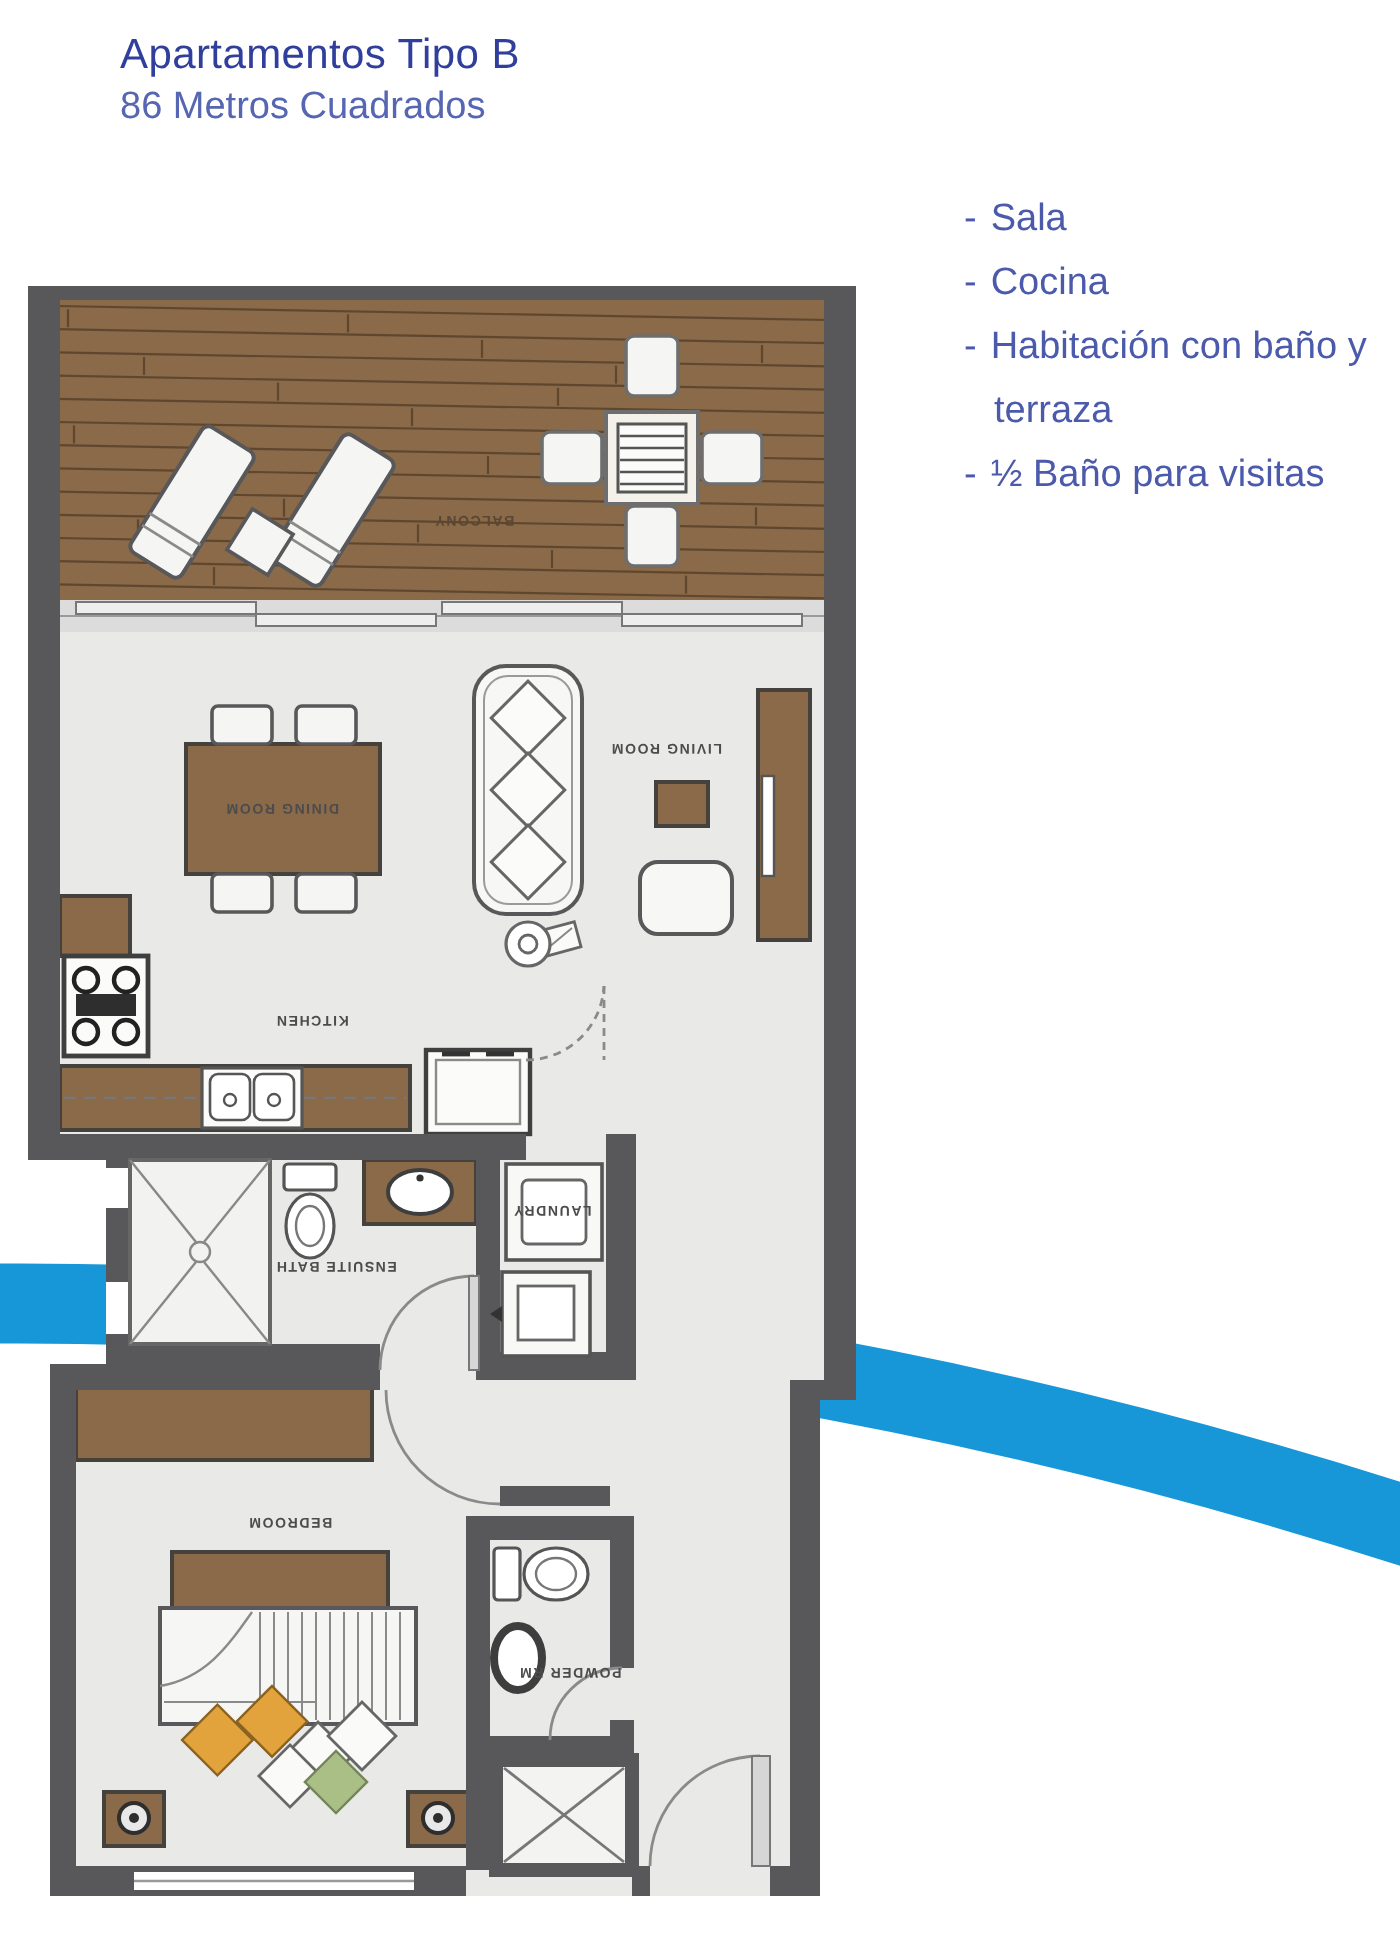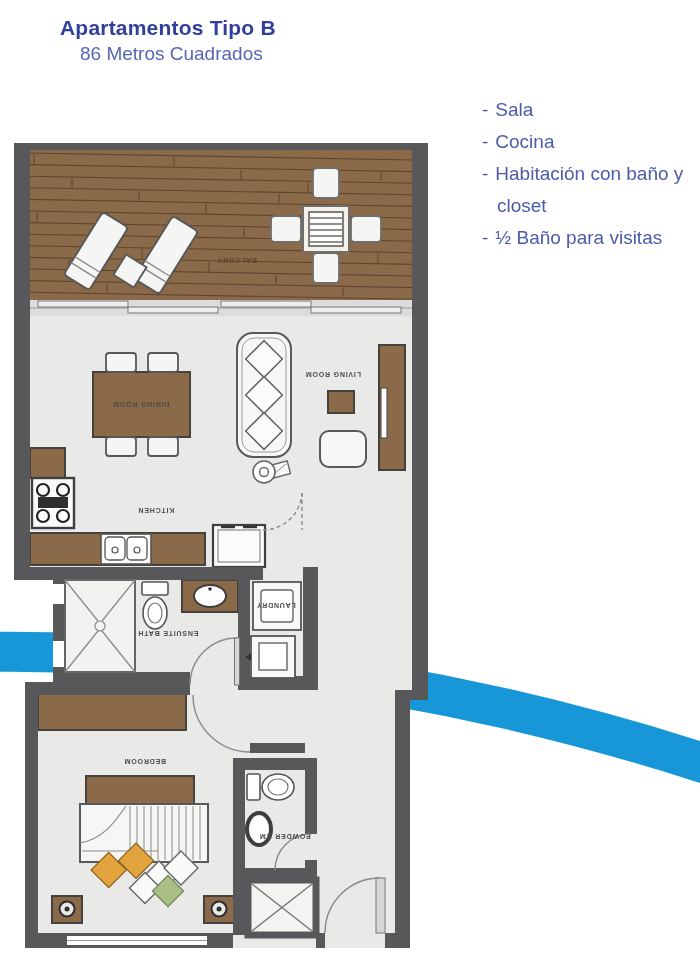--- a/index.html
+++ b/index.html
@@ -1,22 +1,22 @@
 <!DOCTYPE html>
 <html><head>
 <meta charset="utf-8">
 <style>
   html,body{margin:0;padding:0;}
   body{
     width:700px;height:972px;position:relative;background:#ffffff;
     font-family:"Liberation Sans", sans-serif;overflow:hidden;
   }
   .header{position:absolute;left:60px;top:16px;z-index:3;}
-  .title{font-size:21px;font-weight:bold;color:#313f9c;letter-spacing:.2px;text-align:right;}
-  .subtitle{font-size:19px;color:#5766b3;margin-top:3px;margin-left:20px;}
+  .title{font-size:21px;font-weight:normal;color:#313f9c;letter-spacing:.2px;text-align:right;}
+  .subtitle{font-size:19px;color:#5766b3;margin-top:3px;}
   .features{
     position:absolute;left:470px;top:82px;width:228px;z-index:3;
     list-style:none;margin:12px;padding:0;
     font-size:19px;line-height:32px;color:#4c5aac;
   }
   .features li{padding-left:15px;text-indent:-15px;}
   .features .dash{margin-right:7px;}
   .swoosh{position:absolute;left:0;top:0;z-index:0;}
   .plan{position:absolute;left:8px;top:143px;z-index:1;}
   .plan text{font-family:"Liberation Sans",sans-serif;font-weight:bold;}
@@ -29,21 +29,21 @@
 </svg>
 
 <div class="header">
   <div class="title">Apartamentos Tipo B</div>
   <div class="subtitle">86 Metros Cuadrados</div>
 </div>
 
 <ul class="features">
   <li><span class="dash">-</span><span>Sala</span></li>
   <li><span class="dash">-</span><span>Cocina</span></li>
-  <li><span class="dash">-</span><span>Habitación con baño y closet</span></li>
+  <li><span class="dash">-</span><span>Habitación con baño y terraza</span></li>
   <li><span class="dash">-</span><span>½ Baño para visitas</span></li>
 </ul>
 
 <svg class="plan" width="424" height="810" viewBox="0 0 424 810">
   <defs>
     <clipPath id="deckClip">
         <rect x="20" y="6" width="386" height="151"></rect>
       </clipPath>
   </defs>
 

